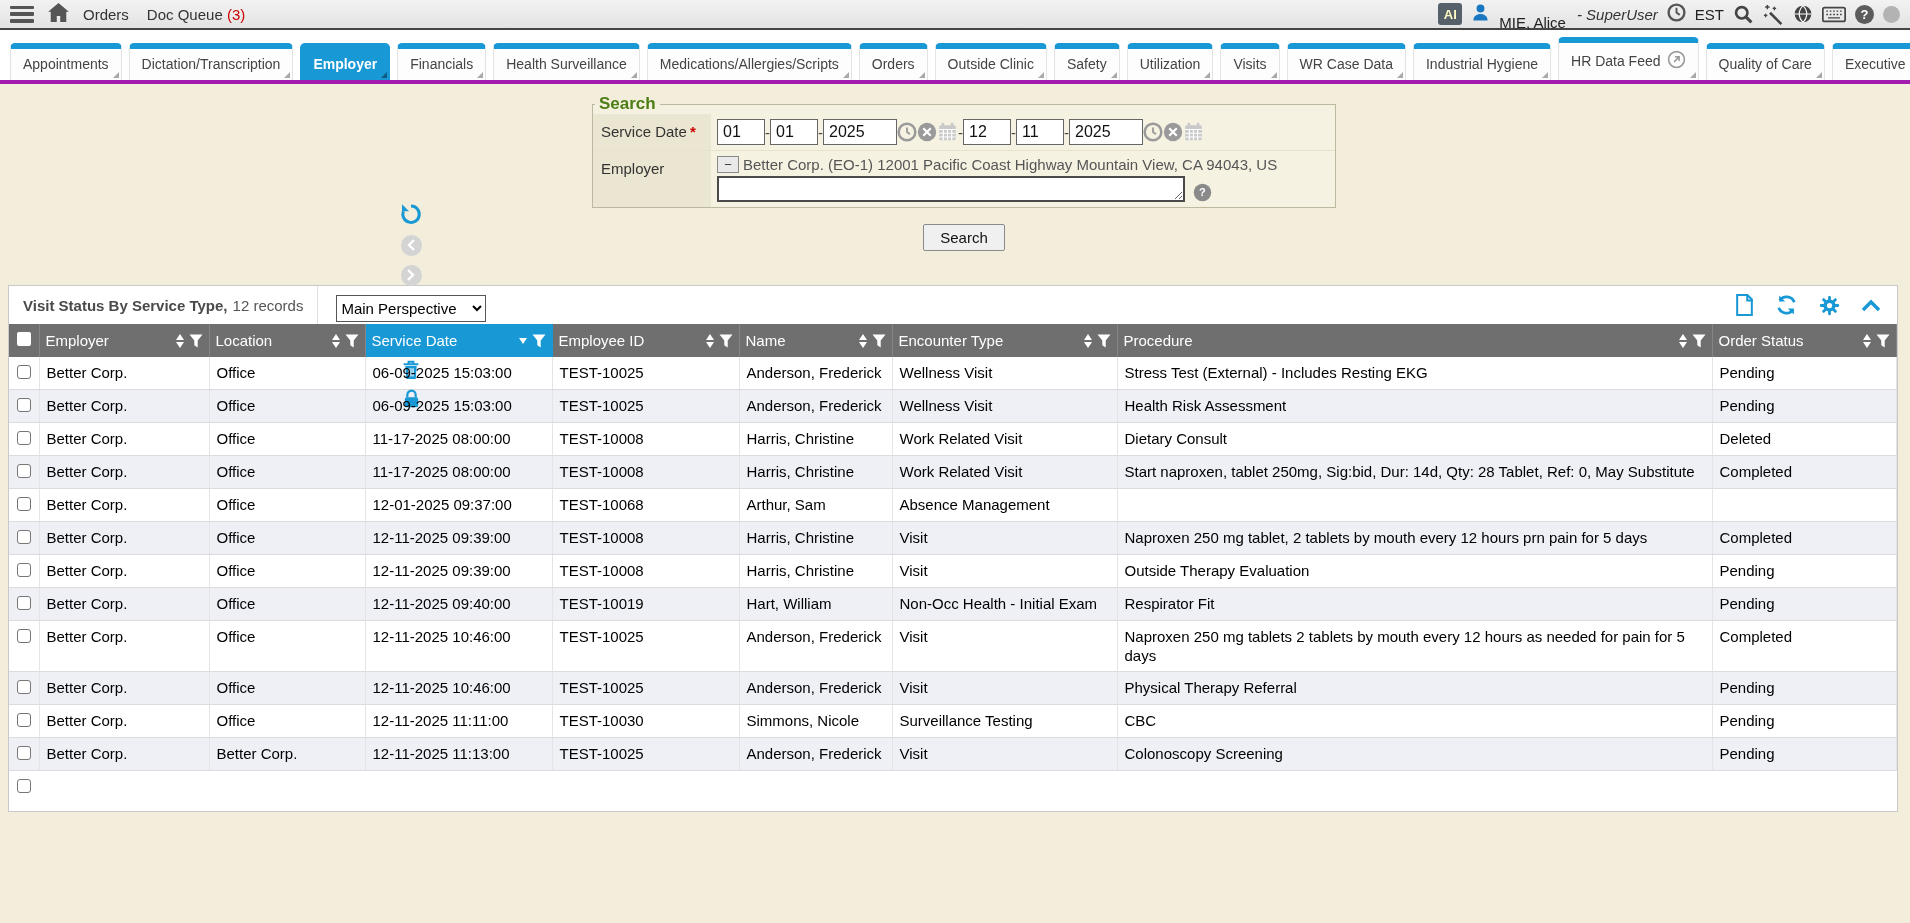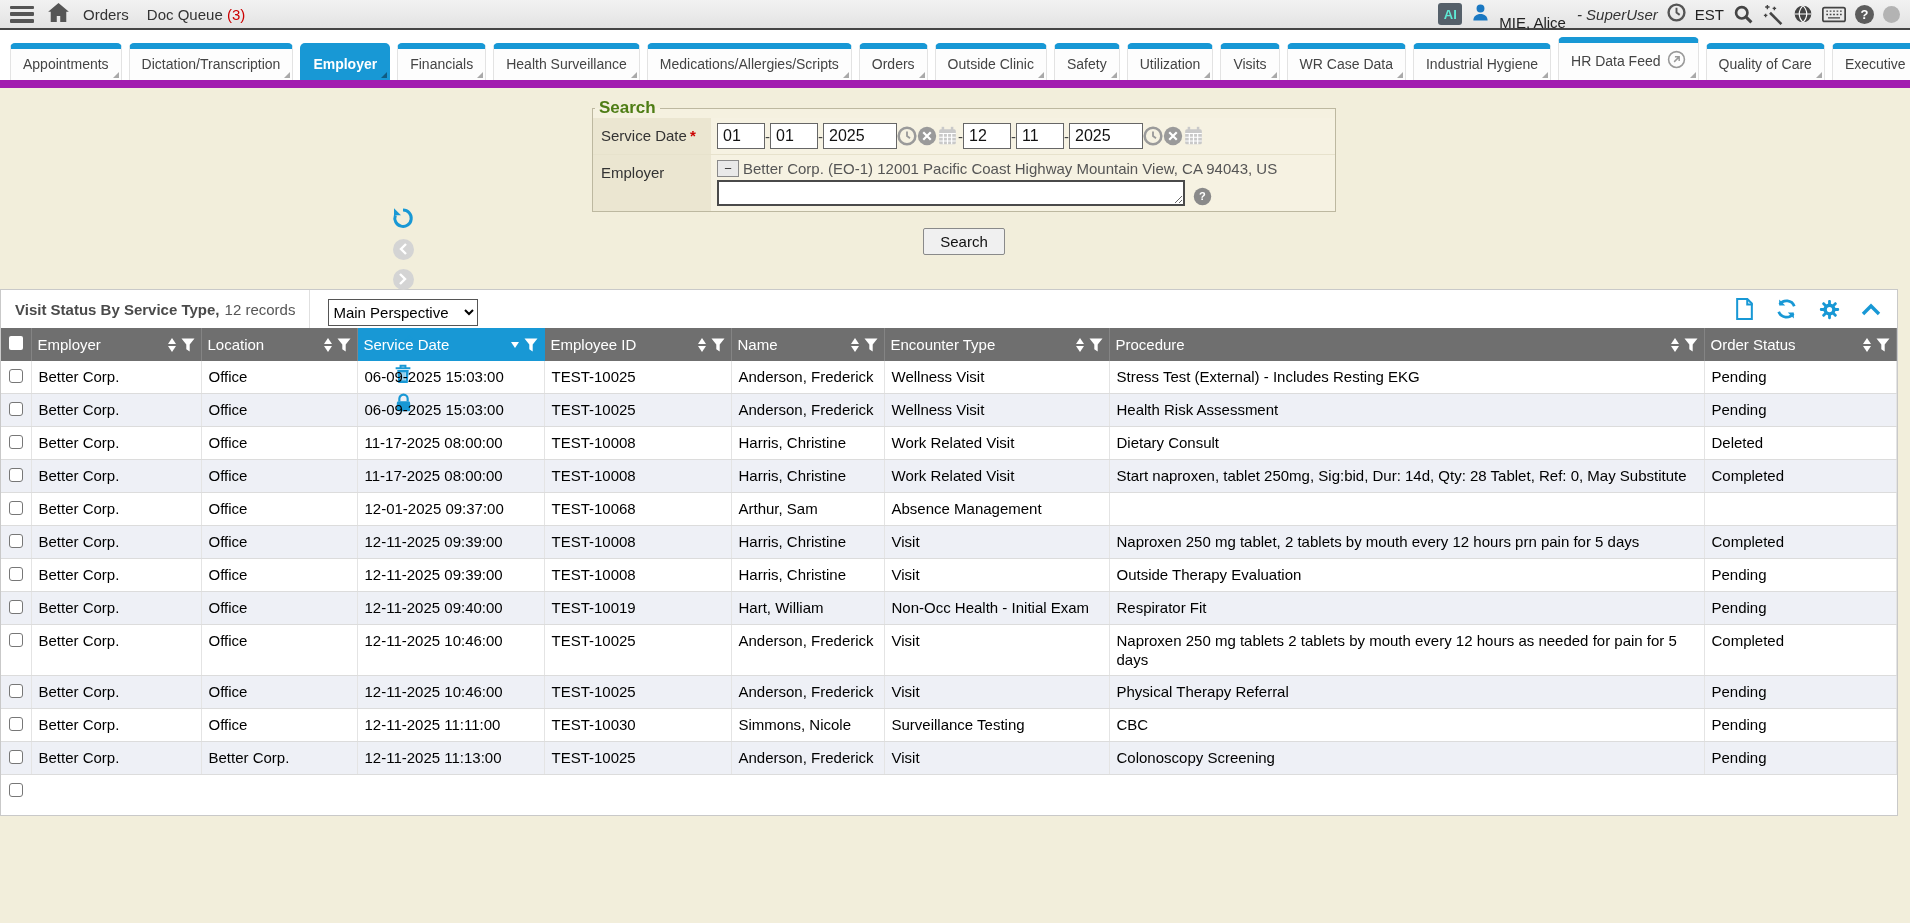--- a/index.html
+++ b/index.html
@@ -13,33 +13,33 @@
   .topbar{
     height:30px; background:linear-gradient(#f2f2f2,#e3e3e3);
     border-bottom:2px solid #454545;
     display:flex; align-items:center; padding:0 10px; gap:14px;
   }
   .hamburger{width:24px; height:17px; display:flex; flex-direction:column; justify-content:space-between; cursor:pointer;}
   .hamburger i{display:block; height:3.5px; background:#555; border-radius:1px;}
   .crumbs{display:flex; gap:18px; font-size:15px; color:#333;}
   .crumb-badge{color:#c00;}
   .topbar-right{margin-left:auto; display:flex; align-items:center; gap:9px;}
-  .ai-badge{width:24px; height:22px; background:#55606a; color:#5eead4; font-weight:bold; font-size:13px;
+  .ai-badge{width:24px; height:22px; background:#55606a; color:#fef9c3; font-weight:bold; font-size:13px;
     border-radius:3px; display:flex; align-items:center; justify-content:center;}
   .user-name{font-size:15px; color:#222;margin-top:16px;}
   .user-role{font-size:15px; font-style:italic; color:#333; margin-left:2px;}
   .tz{font-size:15px; color:#222;}
   .icon-gray{color:#555;}
   .help-circle{width:19px;height:19px;border-radius:50%;background:#5c5c5c;color:#fff;font-weight:bold;
     font-size:13px;display:flex;align-items:center;justify-content:center;}
   .presence-dot{width:17px;height:17px;border-radius:50%;background:#b3b3b3;}
   
   .tabbar{
     background:#fff; display:flex; align-items:flex-end; gap:7px;
-    padding:7px 10px 0 10px; border-bottom:8px solid #a21caf; white-space:nowrap;
+    padding:7px 10px 0 10px; border-bottom:4px solid #a21caf; white-space:nowrap;
   }
   .tab{
     position:relative; border-radius:5px 5px 0 0; background:#fdfdfd;
     border:1px solid #e3e3e3; border-bottom:none; border-top:6px solid #1898d5;
     padding:7px 12px 8px 12px; font-size:14px; color:#444; cursor:pointer;
     display:flex; align-items:center; gap:6px;
   }
   .tab::after{content:""; position:absolute; right:2px; bottom:2px;
     border-bottom:6px solid #a9a9a9; border-left:6px solid transparent;}
   .tab.active{background:#1898d5; border-color:#1898d5; color:#fff; font-weight:bold;}
@@ -61,21 +61,21 @@
   .dash{color:#444; font-size:15px;}
   .emp-line{display:flex; align-items:center; gap:4px; margin-bottom:3px;}
   .minus-btn{width:22px; height:17px; background:#e9e9e9; border:1px solid #8a8a8a; font-size:13px; line-height:12px;
     color:#333; display:flex; align-items:center; justify-content:center; cursor:pointer;}
   .emp-text{font-size:15px; color:#555;}
   .emp-input-line{display:flex; align-items:flex-end; gap:8px;}
   .emp-input-line textarea{width:468px; height:26px; border:2px solid #4a4a4a; resize:both; font-size:14px; font-family:"Liberation Sans",sans-serif;}
   .search-btn-row{margin-left:592px; width:744px; text-align:center; margin-top:16px;}
   .search-btn{font-size:15px; padding:4px 16px; background:#f0f0f0; border:1px solid #8a8a8a; border-radius:2px; color:#111; cursor:pointer;}
   
-  .panel{margin:34px 12px 0 0; background:#fff; border:1px solid #c9c9c9;}
+  .panel{margin:34px 12px 0 8px; background:#fff; border:1px solid #c9c9c9;}
   .g-toolbar{display:flex; align-items:center; height:38px;}
   .g-title{padding:0 14px; font-size:15px; color:#555; border-right:1px solid #e0e0e0; height:100%;
     display:flex; align-items:center; gap:5px; white-space:nowrap;}
   .g-title b{color:#4a4a4a;}
   .g-controls{display:flex; align-items:center; gap:9px; padding-left:14px;flex-direction:column;}
   .nav-circle{width:21px; height:21px; border-radius:50%; background:#d4d4d4; color:#fff;
     display:flex; align-items:center; justify-content:center;}
   .persp{height:27px; font-size:15px; border:1px solid #555; background:#fff; width:150px; margin:0 4px; font-family:"Liberation Sans",sans-serif;}
   .blue{color:#1898d5;}
   .g-right{margin-left:auto; display:flex; align-items:center; gap:21px; padding-right:16px;}

